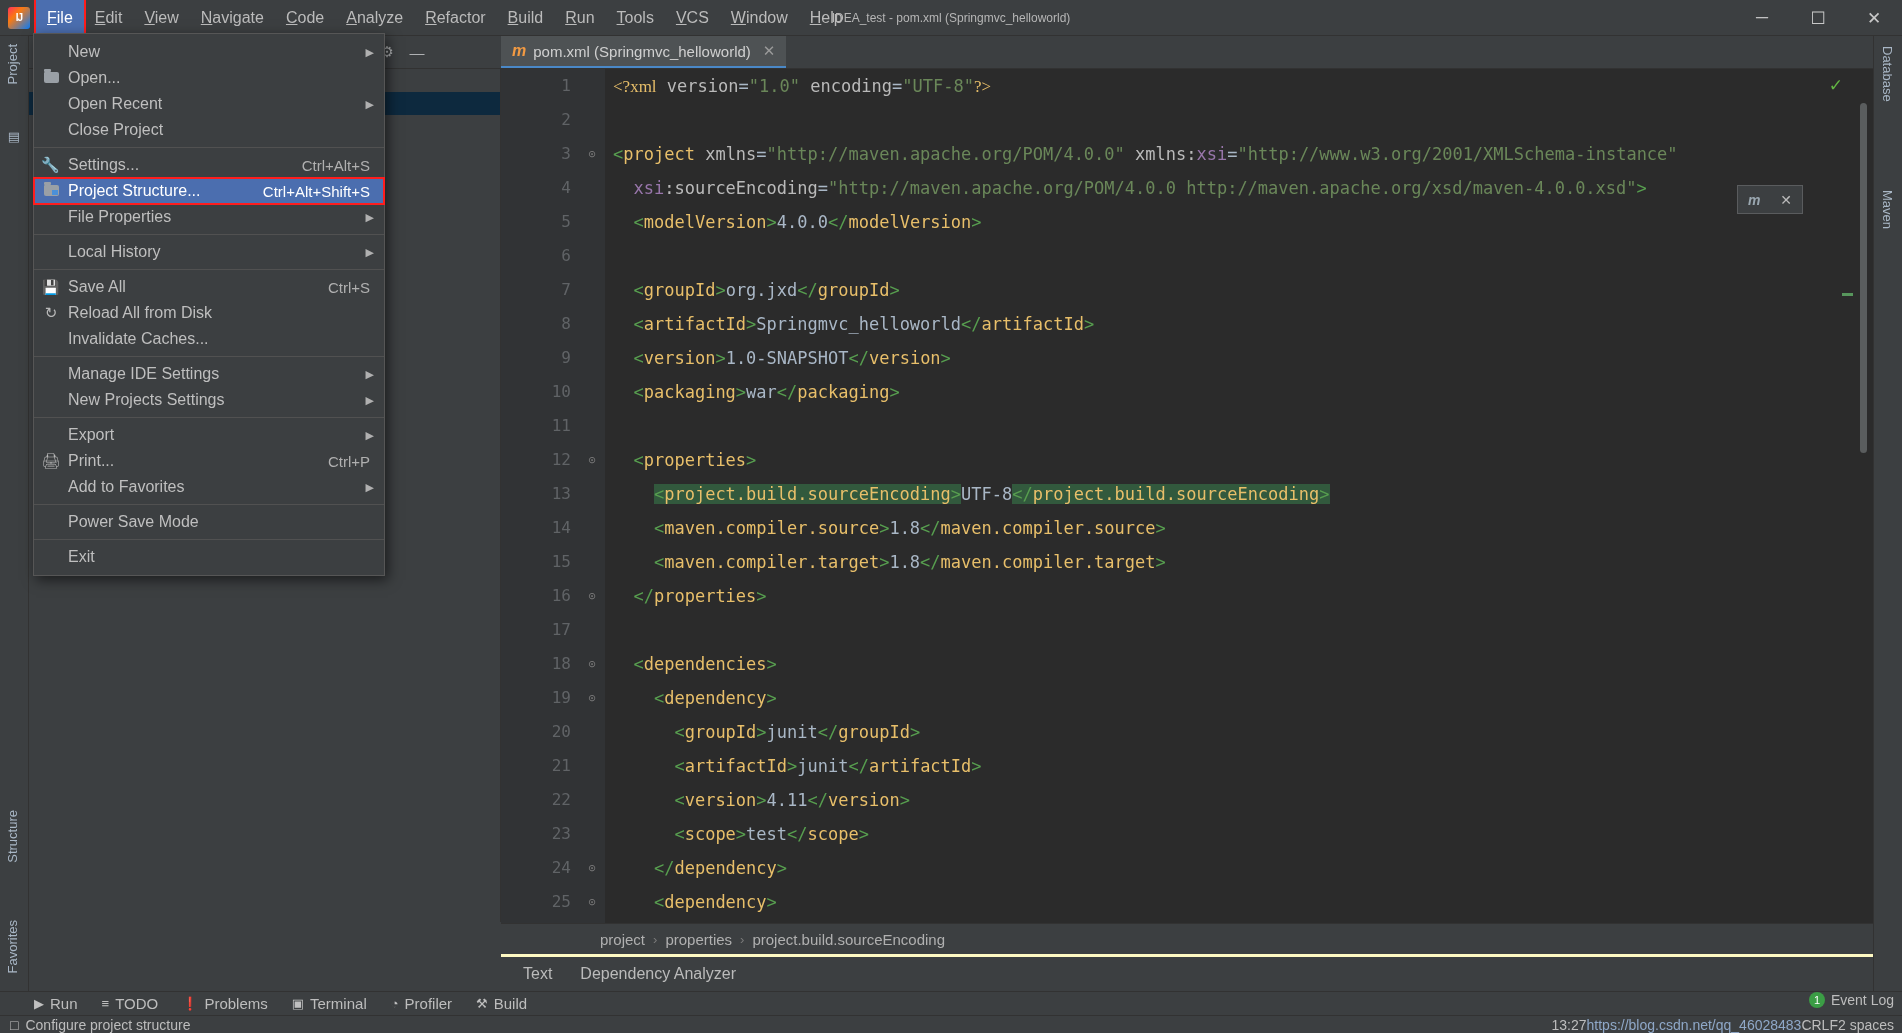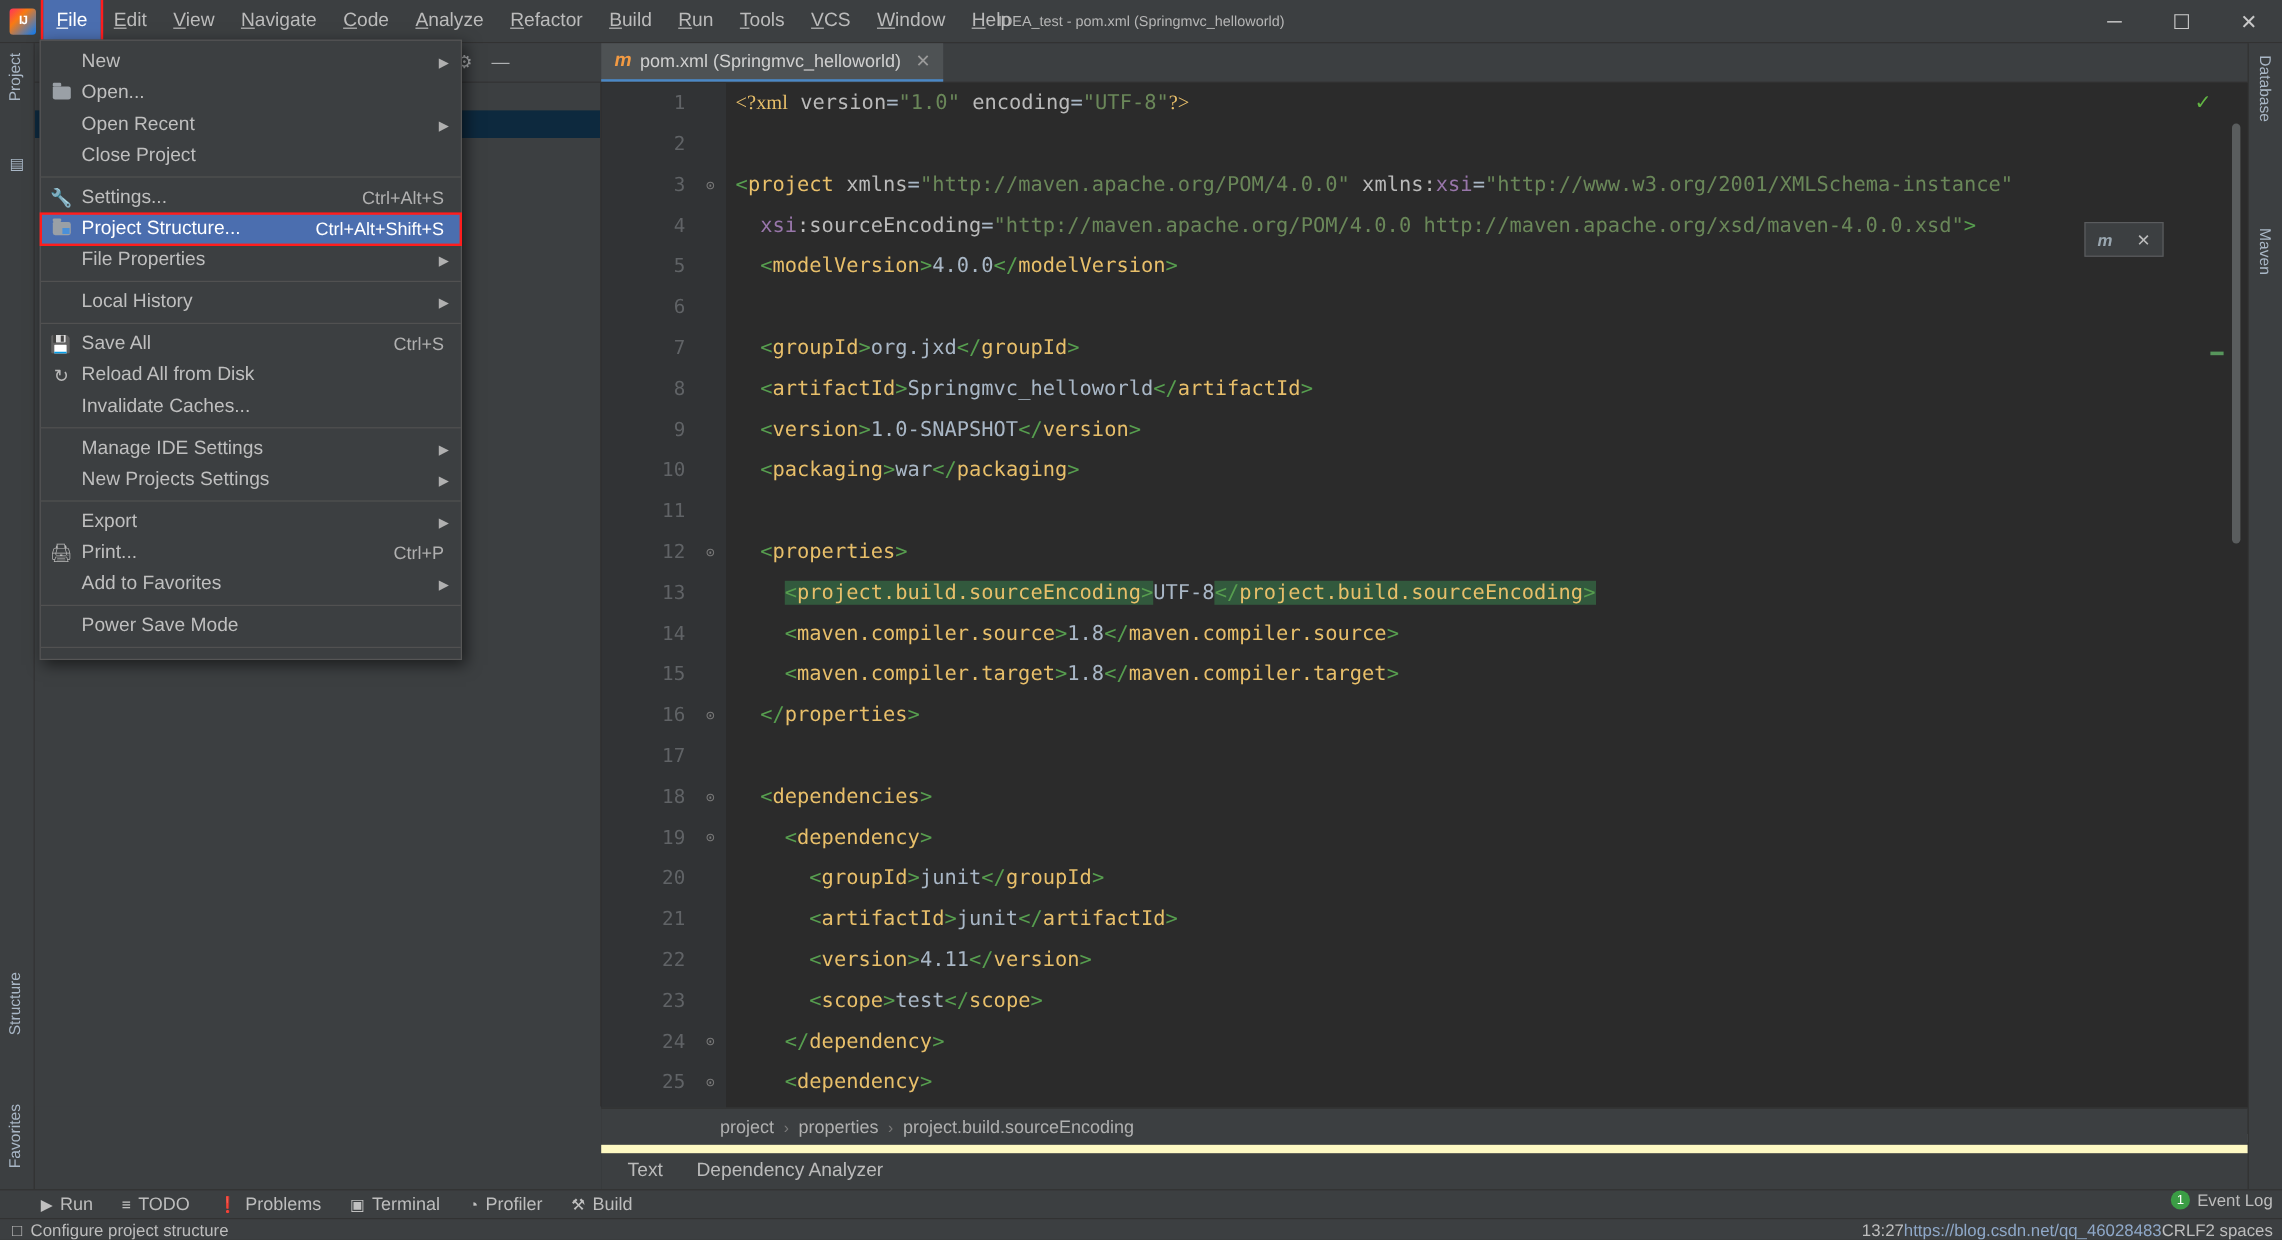--- a/index.html
+++ b/index.html
@@ -241,21 +241,21 @@
   }
   .crumb { padding: 0 4px; }
   .crumb-sep { color: #7a7a7a; padding: 0 4px; font-size: 13px; }
 
   
   .ed-bottom-tabs {
     position: absolute; left: 501px; top: 954px;
     width: 1372px; height: 37px;
     background: #3c3f41;
     display: flex; align-items: center;
-    border-top: 7px solid #fef9c3;
+    border-top: 3px solid #fef9c3;
   }
   .ebt {
     font-size: 16px; color: #bbbbbb;
     padding: 8px 14px 8px 14px;
     position: relative; height: 37px;
     display: flex; align-items: center;
   }
   .ebt.active::after {
     content: ""; position: absolute; left: 8px; right: 8px; bottom: 0;
     height: 2px; background: #6b9bd2;
@@ -599,15 +599,19 @@
         <span class="ico"></span>
         <span class="lbl">Add to Favorites</span>
         <span class="arrow">▶</span>
       </div>
       <div class="msep"></div>
       <div class="mi">
         <span class="ico"></span>
         <span class="lbl">Power Save Mode</span>
       </div>
       <div class="msep"></div>
+      <div class="mi">
+        <span class="ico"></span>
+        <span class="lbl">Exit</span>
+      </div>
     </div>
 
 </div>
 
 </body></html>

